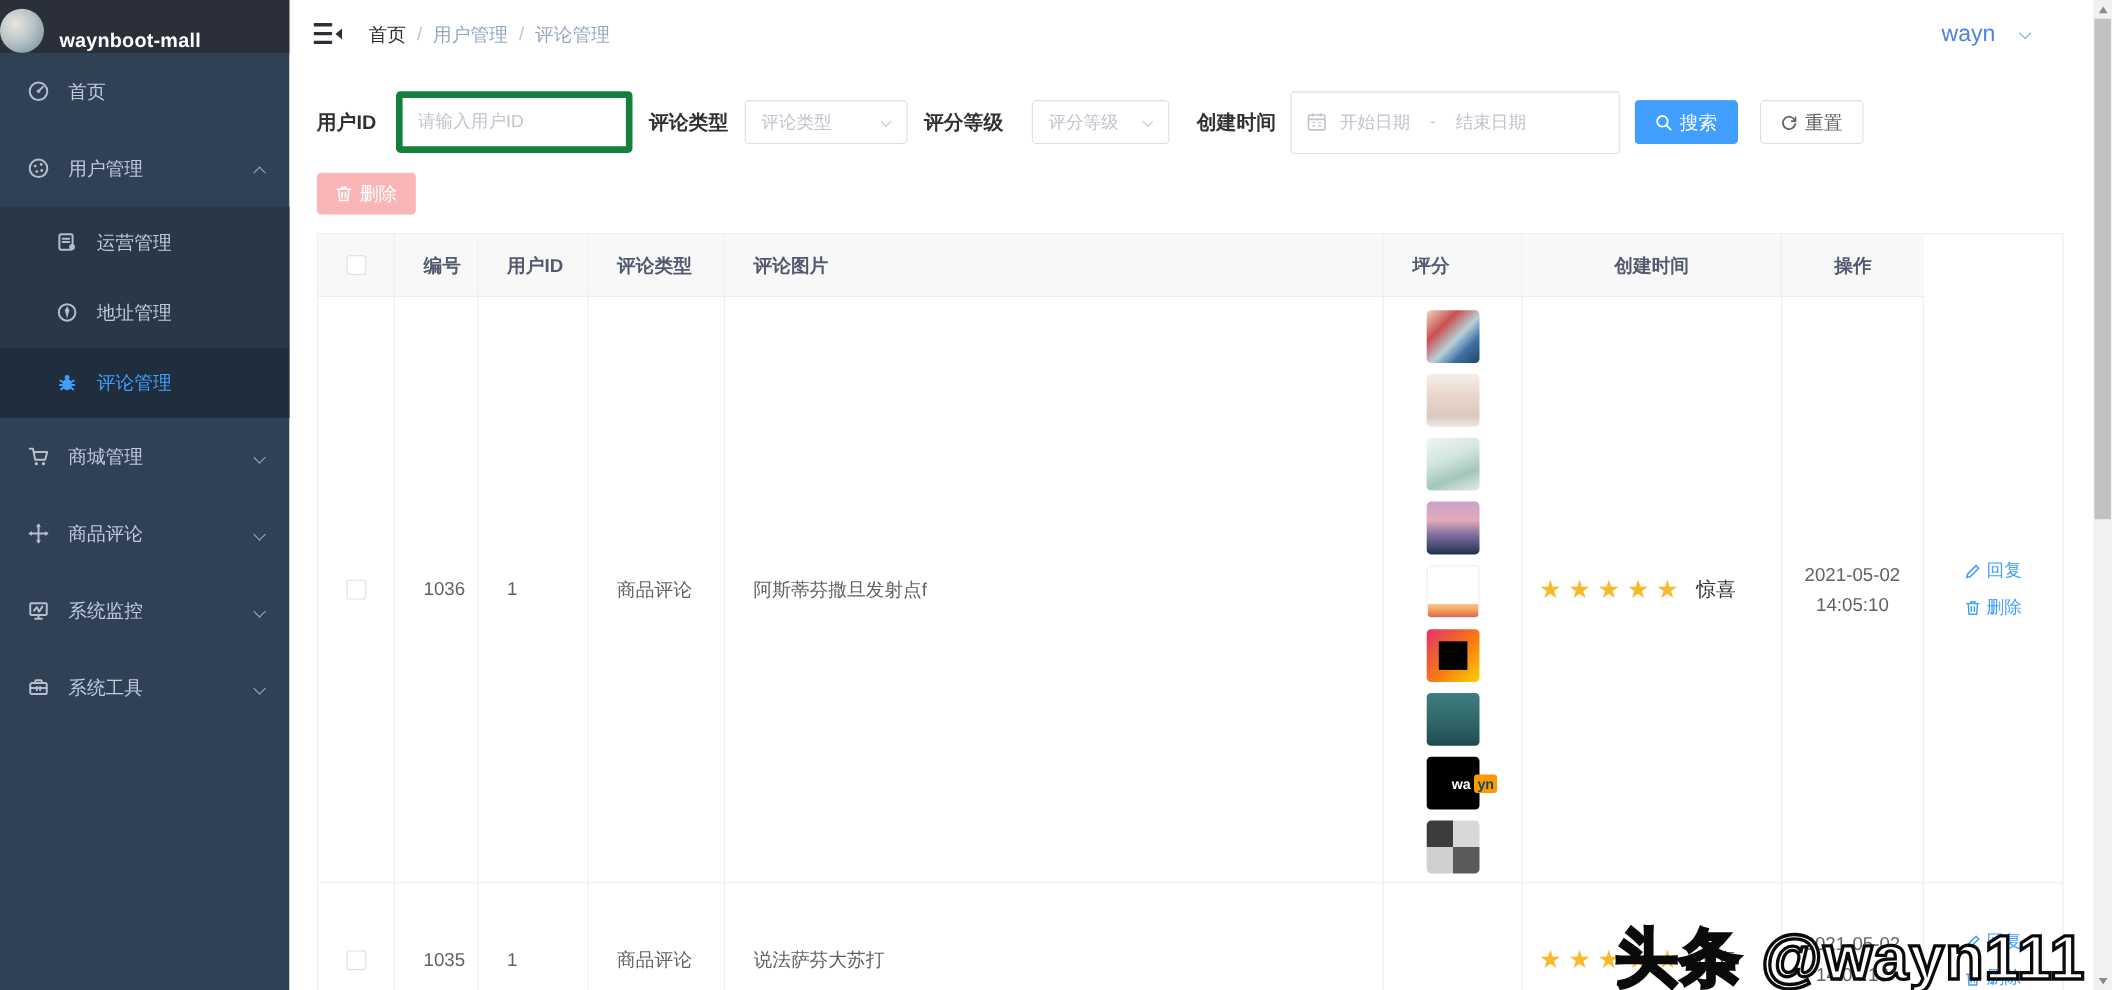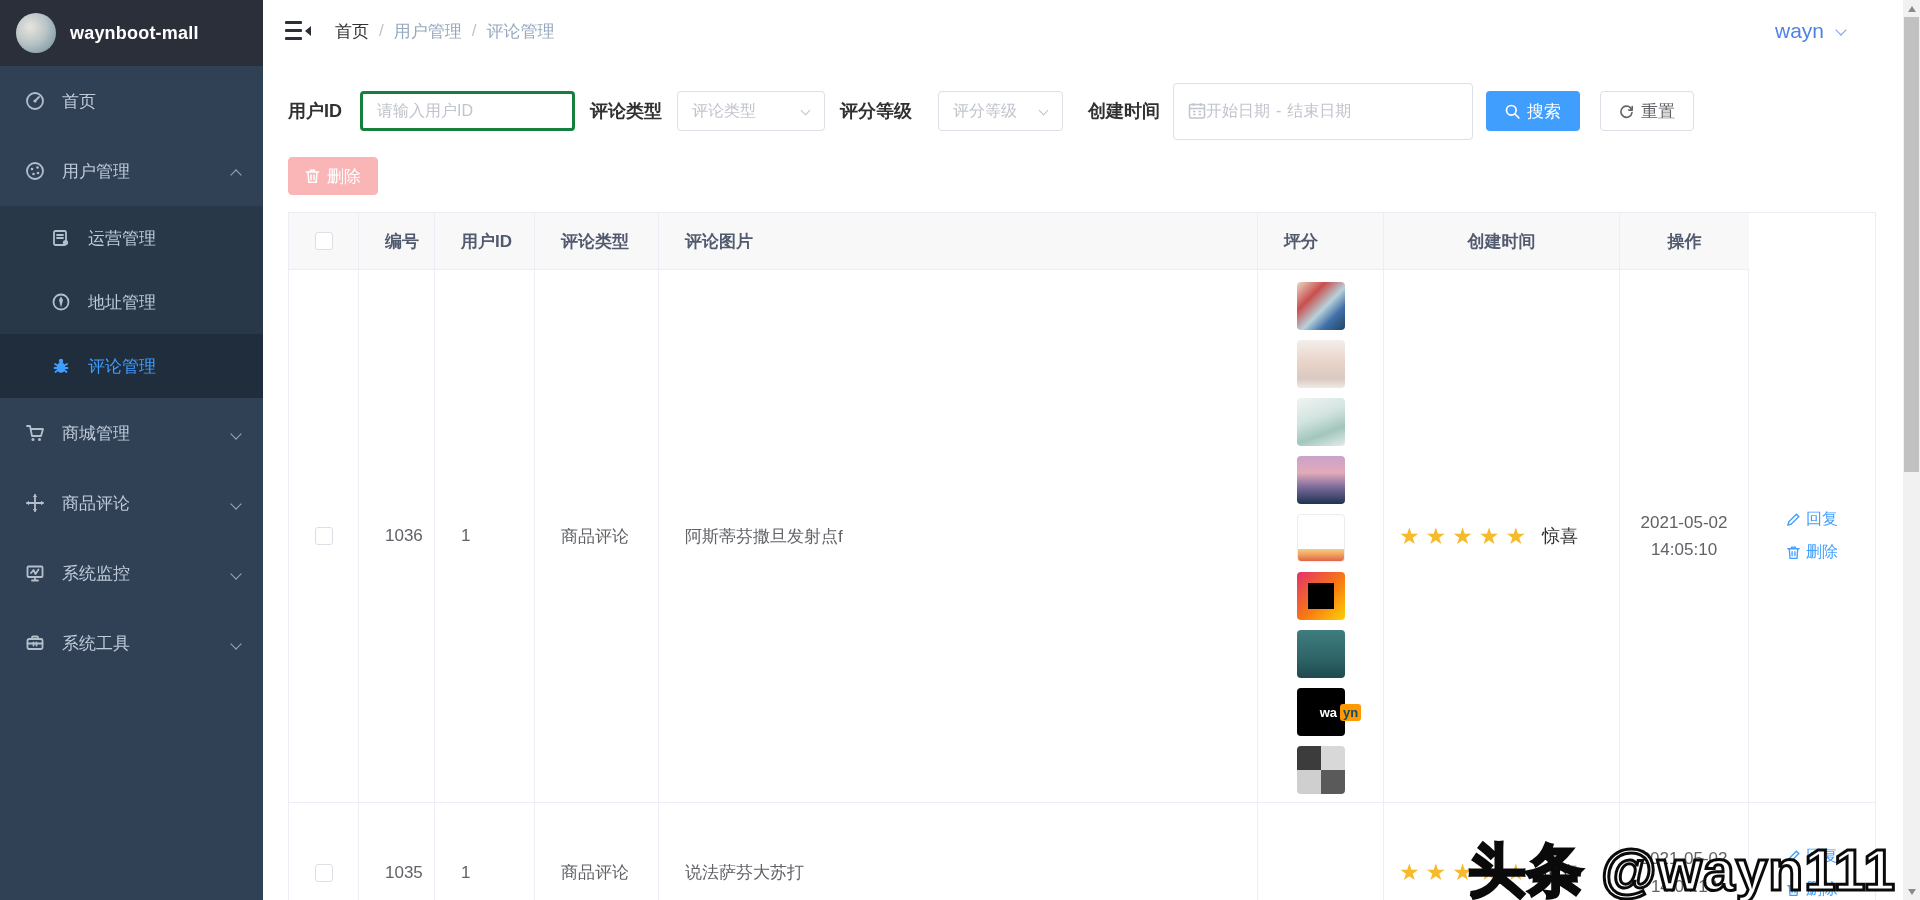--- a/index.html
+++ b/index.html
@@ -1,20 +1,20 @@
 <!DOCTYPE html>
 <html><head>
 <meta charset="utf-8">
 <style>
   * { margin:0; padding:0; box-sizing:border-box; }
   html,body { width:1920px; height:900px; overflow:hidden; font-family:"Liberation Sans","DejaVu Sans",sans-serif; background:#fff; color:#303133; }
 
   
   .sidebar { position:absolute; left:0; top:0; width:263px; height:900px; background:#304156; z-index:10; }
-  .logo-area { height:66px; background:#2b2f3a; display:flex; align-items:center; padding-left:16px; gap:14px; }
+  .logo-area { height:48px; background:#2b2f3a; display:flex; align-items:flex-end; gap:14px; }
   .logo-avatar { width:40px; height:40px; border-radius:50%; background:radial-gradient(circle at 35% 35%, #e8e4de 0%, #b9c4c6 45%, #8fa3ad 75%, #6d8391 100%); flex:0 0 auto; }
   .logo-title { color:#fff; font-weight:bold; font-size:18px; letter-spacing:.2px; }
   .menu { padding-top:0; }
   .menu-item { height:70px; display:flex; align-items:center; padding:0 20px 0 24px; color:#bfcbd9; font-size:17px; cursor:pointer; }
   .menu-item .mi-label { flex:1; margin-left:16px; }
   .menu-icon { width:22px; height:22px; flex:0 0 auto; display:flex; align-items:center; justify-content:center; }
   .menu-icon svg { width:20px; height:20px; }
   .chev { width:12px; height:12px; position:relative; }
   .chev::before { content:""; position:absolute; left:1px; top:3px; width:7px; height:7px; border-right:1.8px solid #9aa8b8; border-bottom:1.8px solid #9aa8b8; transform:rotate(45deg); }
   .chev.up::before { transform:rotate(-135deg); top:6px; }
@@ -23,37 +23,37 @@
   .submenu .menu-item.active { background:#1f2d3d; color:#409eff; }
   .submenu .menu-item.active .mi-label { color:#409eff; }
 
   
   .topbar { position:absolute; left:263px; top:0; right:17px; height:62px; background:#fff; display:flex; align-items:center; z-index:5; }
   .hamburger { margin-left:22px; width:26px; height:22px; cursor:pointer; }
   .breadcrumb { display:flex; align-items:center; margin-left:24px; font-size:17px; gap:10px; }
   .bc-home { color:#303133; cursor:pointer; }
   .bc-sep { color:#c0c4cc; }
   .bc-dim { color:#97a8be; }
-  .user-box { position:absolute; right:55px; top:0; height:62px; display:flex; align-items:center; gap:12px; cursor:pointer; }
+  .user-box { position:absolute; right:55px; top:0; height:62px; display:flex; align-items:center; gap:22px; cursor:pointer; }
   .user-name { color:#4f82e6; font-size:21px; }
   .user-chev { width:12px; height:12px; position:relative; }
   .user-chev::before { content:""; position:absolute; left:1px; top:1px; width:7px; height:7px; border-right:1.6px solid #7ba2ea; border-bottom:1.6px solid #7ba2ea; transform:rotate(45deg); }
 
   
   .content { position:absolute; left:263px; top:62px; right:17px; bottom:0; background:#fff; padding:0 27px 0 25px; overflow:hidden; }
 
   
   .filter-bar { margin-top:29px; display:flex; align-items:center; height:40px; }
   .f-label { font-weight:bold; font-size:18px; color:#303133; white-space:nowrap; }
-  .f-input { height:40px; border:3px solid #15803d; border-radius:4px; font-size:16px; color:#606266; padding:0 14px; outline:none; background:#fff; }
+  .f-input { height:56px; border:6px solid #15803d; border-radius:4px; font-size:16px; color:#606266; padding:0 14px; outline:none; background:#fff; }
   .f-input::placeholder { color:#c0c4cc; }
   .f-select { height:40px; border:1px solid #dcdfe6; border-radius:4px; display:flex; align-items:center; padding:0 12px 0 14px; color:#c0c4cc; font-size:16px; cursor:pointer; background:#fff; justify-content:space-between; }
   .sel-chev { width:11px; height:11px; position:relative; margin-left:8px; }
   .sel-chev::before { content:""; position:absolute; left:1px; top:1px; width:6px; height:6px; border-right:1.5px solid #c0c4cc; border-bottom:1.5px solid #c0c4cc; transform:rotate(45deg); }
-  .date-range { height:57px; border:1px solid #dcdfe6; border-radius:4px; display:flex; align-items:center; padding:0 14px; color:#c0c4cc; font-size:16px; background:#fff; cursor:pointer; }
+  .date-range { height:57px; border:1px solid #dcdfe6; border-radius:4px; display:flex; align-items:center; padding:0 14px; gap:12px; color:#c0c4cc; font-size:16px; background:#fff; cursor:pointer; }
   .btn { height:40px; border-radius:4px; display:inline-flex; align-items:center; justify-content:center; gap:7px; font-size:17px; cursor:pointer; border:1px solid transparent; padding:0 18px; }
   .btn-primary { background:#409eff; color:#fff; }
   .btn-plain { background:#fff; border-color:#dcdfe6; color:#606266; }
   .btn-danger-disabled { background:#fab6b6; color:#fff; border-color:#fab6b6; cursor:not-allowed; margin-top:26px; height:38px; padding:0 16px; }
 
   
   .table { margin-top:17px; border:1px solid #ebeef5; border-bottom:none; font-size:17px; }
   .t-row { display:grid; grid-template-columns:70px 76px 100px 124px 1fr 126px 236px 129px 126px; }
   .t-cell { border-right:1px solid #ebeef5; border-bottom:1px solid #ebeef5; display:flex; align-items:center; padding-left:26px; color:#606266; overflow:hidden; }
   .t-cell:last-child { border-right:none; }

